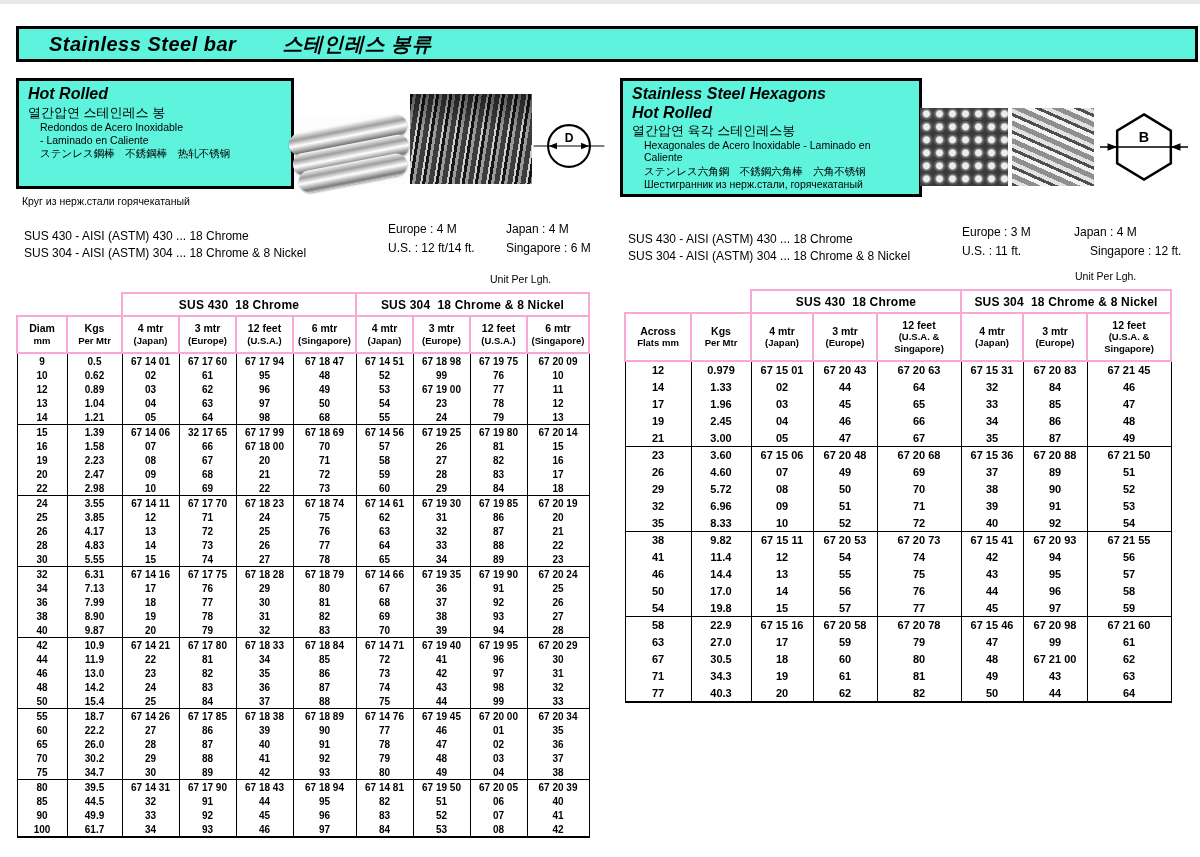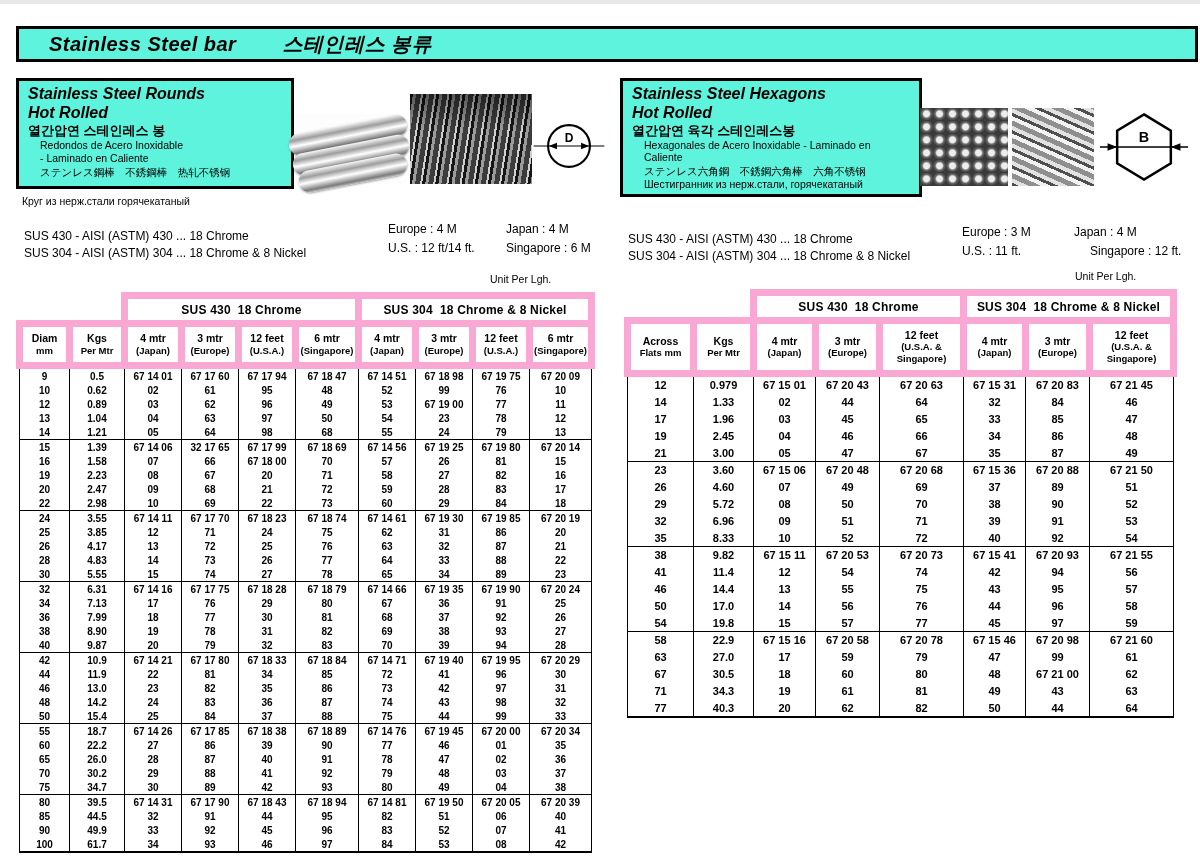--- a/index.html
+++ b/index.html
@@ -8,21 +8,21 @@
   .page{position:relative;width:1200px;height:857px;background:#ffffff;overflow:hidden;margin:4px auto;}
 
   
   .banner{position:absolute;left:16px;top:22px;width:1146px;height:30px;background:var(--aqua);
     border:3px solid #000;display:flex;align-items:center;gap:46px;padding-left:30px;
     font-weight:bold;font-style:italic;font-size:20px;letter-spacing:.5px;}
 
   
   .panel{position:absolute;background:var(--aqua);border:3px solid #000;padding:4px 9px 5px;line-height:1.16;}
   .panel .t1{font-size:16px;font-weight:bold;font-style:italic;}
-  .panel .ko{font-size:13px;font-weight:bold;margin-top:1px;}
+  .panel .ko{font-size:13px;font-weight:normal;margin-top:1px;}
   .panel .sm{font-size:10.5px;margin-top:1px;padding-left:12px;}
   .ru-caption{position:absolute;font-size:10.5px;}
 
   
   .photo{position:absolute;}
   .ph-r1{background:#fdfdfd;}
   .ph-r1 .rbar{position:absolute;height:22px;border-radius:11px;
      background:linear-gradient(180deg,#f6f6f6 0%,#9e9e9e 28%,#ffffff 55%,#7c7c7c 88%,#bdbdbd 100%);
      box-shadow:0 1px 2px rgba(0,0,0,.35);transform:rotate(-11deg);}
   .ph-r2{background:repeating-linear-gradient(99deg,#161616 0 3px,#9b9b9b 3px 6px,#3c3c3c 6px 11px,#d0d0d0 11px 13px);}
@@ -33,21 +33,21 @@
   
   .specs{position:absolute;font-size:12px;line-height:17px;white-space:nowrap;}
   .lengths{position:absolute;font-size:12px;}
   .lengths span{position:absolute;white-space:nowrap;}
   .l-eu{left:0;top:0;} .l-jp{left:118px;top:0;} .l-us{left:0;top:19px;} .l-sg{left:118px;top:19px;}
   .unit-note{position:absolute;font-size:10.5px;text-align:left;width:110px;}
 
   
   table.cat{position:absolute;border-collapse:collapse;table-layout:fixed;background:#fff;}
   .cat th,.cat td{padding:0;margin:0;text-align:center;white-space:nowrap;overflow:hidden;font-weight:bold;}
-  .cat th{border:7px solid #f9a8d4;}
+  .cat th{border:2px solid #f9a8d4;}
   .cat tr.grp th{font-size:12px;height:21px;white-space:pre;letter-spacing:.2px;}
   .cat tr.cols th{font-size:10.5px;line-height:11.5px;vertical-align:middle;}
   .cat tr.cols th div.sub{font-size:9.5px;font-weight:bold;}
   #tbl-rounds tr.cols th{height:35px;}
   #tbl-hex tr.cols th{height:46px;}
   .cat td{border-left:1px solid #000;border-right:1px solid #000;border-top:0;border-bottom:0;}
   #tbl-rounds td{font-size:10px;height:14px;}
   #tbl-hex td{font-size:11px;height:16.8px;}
   .cat tr.group-start td{border-top:1.5px solid #000;}
   .cat tr.last-row td{border-bottom:2px solid #000;}
@@ -63,21 +63,20 @@
 <body>
 
 <div class="page">
 
   <div class="banner">
     <span>Stainless Steel bar</span>
     <span>스테인레스 봉류</span>
   </div>
 
   <div class="panel" style="left:16px;top:74px;width:254px;height:96px;">
-    <div class="t1">Stainless Steel Rounds</div>
     <div class="t1">Hot Rolled</div>
     <div class="ko">열간압연 스테인레스 봉</div>
     <div class="sm">Redondos de Acero Inoxidable</div>
     <div class="sm">- Laminado en Caliente</div>
     <div class="sm">ステンレス鋼棒　不銹鋼棒　热轧不锈钢</div>
   </div>
   <div class="ru-caption" style="left:22px;top:191px;">Круг из нерж.стали горячекатаный</div>
 
   <div class="photo ph-r1" style="left:294px;top:110px;width:112px;height:70px;">
     <div class="rbar" style="left:-6px;top:10px;width:120px;"></div>

